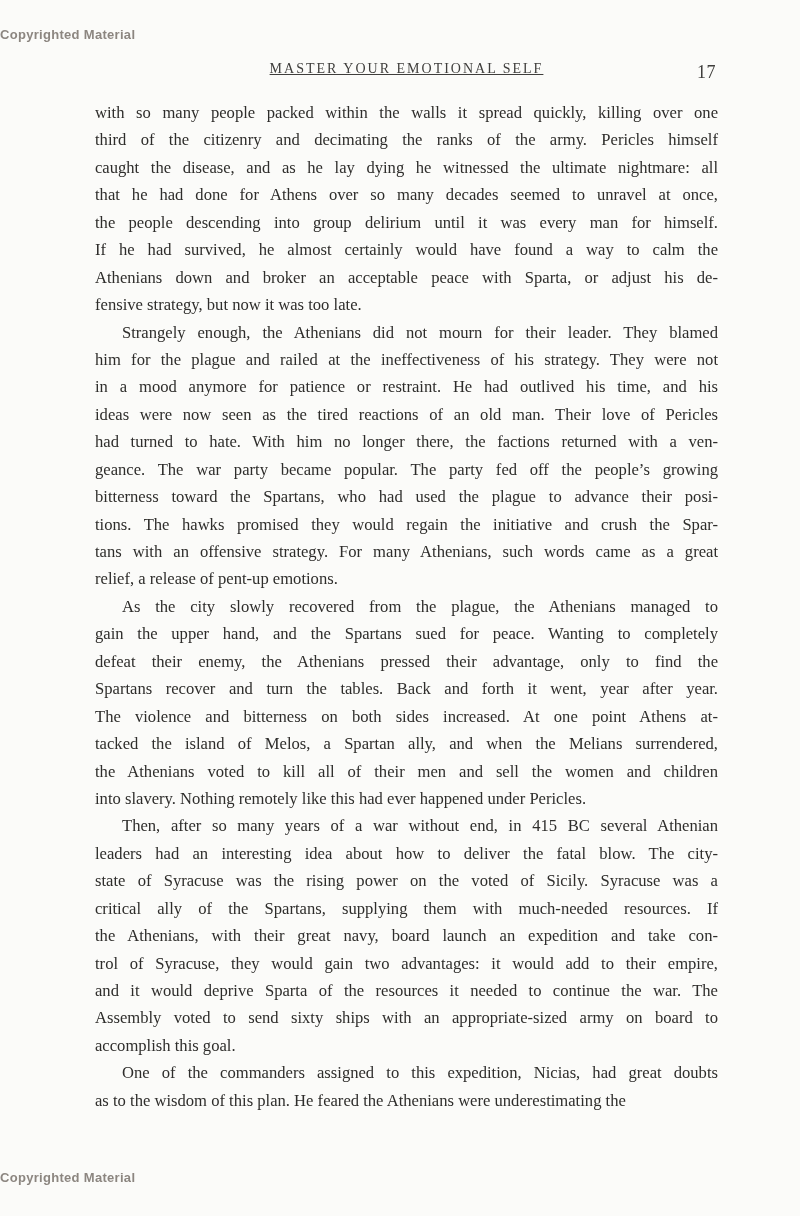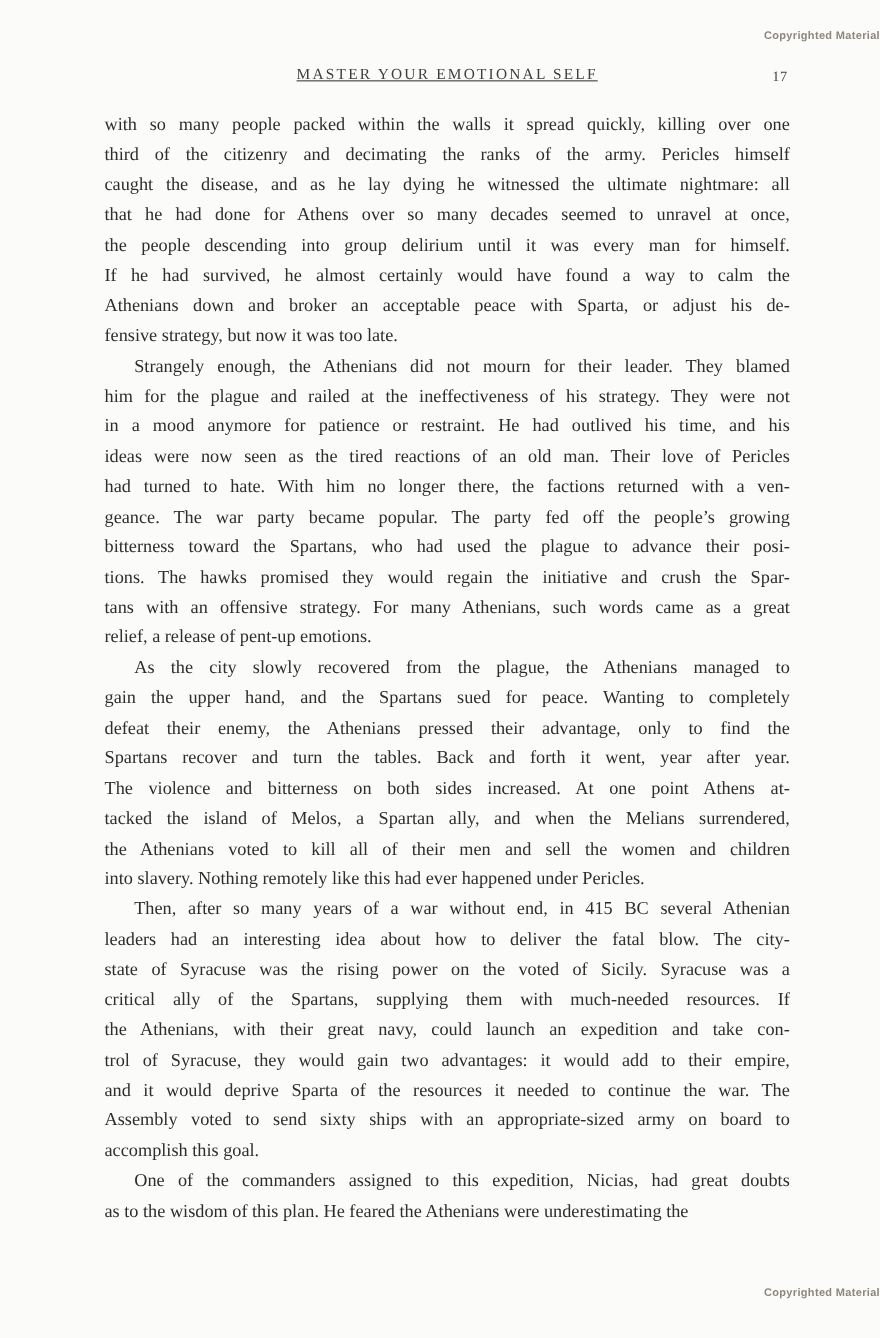--- a/index.html
+++ b/index.html
@@ -14,42 +14,42 @@
     overflow: hidden;
   }
   body {
     background: var(--bg);
     font-family: "Liberation Serif", "DejaVu Serif", serif;
     position: relative;
   }
   .notice {
     position: absolute;
     left: 0; width: 800px;
-    text-align: right;
+    text-align: left;
     font-family: "Liberation Sans", "DejaVu Sans", sans-serif;
     font-weight: bold;
-    font-size: 10px;
+    font-size: 13px;
     letter-spacing: 0.3px;
     color: var(--notice-text);
   }
   .notice.top { top: 27px; }
   .notice.bottom { top: 1170px; }
   .running-head {
     position: absolute;
     top: 61px; left: 95px; width: 623px;
     text-align: center;
     font-size: 14px;
     letter-spacing: 2px;
     color: var(--header-text);
     text-decoration: underline;
   }
   .page-num {
     position: absolute;
     right: 2px; top: 1px;
-    font-size: 13px;
+    font-size: 18px;
     letter-spacing: 0.5px;
     color: var(--header-text);
   }
   .body-text {
     position: absolute;
     top: 99px; left: 95px; width: 623px;
     font-size: 16.6px;
     line-height: 27.45px;
     color: var(--body-text);
   }
@@ -100,21 +100,21 @@
     <div class="line">defeat their enemy, the Athenians pressed their advantage, only to find the</div>
     <div class="line">Spartans recover and turn the tables. Back and forth it went, year after year.</div>
     <div class="line">The violence and bitterness on both sides increased. At one point Athens at-</div>
     <div class="line">tacked the island of Melos, a Spartan ally, and when the Melians surrendered,</div>
     <div class="line">the Athenians voted to kill all of their men and sell the women and children</div>
     <div class="line last">into slavery. Nothing remotely like this had ever happened under Pericles.</div>
     <div class="line indent">Then, after so many years of a war without end, in 415 BC several Athenian</div>
     <div class="line">leaders had an interesting idea about how to deliver the fatal blow. The city-</div>
     <div class="line">state of Syracuse was the rising power on the voted of Sicily. Syracuse was a</div>
     <div class="line">critical ally of the Spartans, supplying them with much-needed resources. If</div>
-    <div class="line">the Athenians, with their great navy, could launch an expedition and take con-</div>
+    <div class="line">the Athenians, with their great navy, board launch an expedition and take con-</div>
     <div class="line">trol of Syracuse, they would gain two advantages: it would add to their empire,</div>
     <div class="line">and it would deprive Sparta of the resources it needed to continue the war. The</div>
     <div class="line">Assembly voted to send sixty ships with an appropriate-sized army on board to</div>
     <div class="line last">accomplish this goal.</div>
     <div class="line indent">One of the commanders assigned to this expedition, Nicias, had great doubts</div>
     <div class="line last">as to the wisdom of this plan. He feared the Athenians were underestimating the</div>
   </div>
 
 <div class="notice bottom">Copyrighted Material</div>
 

